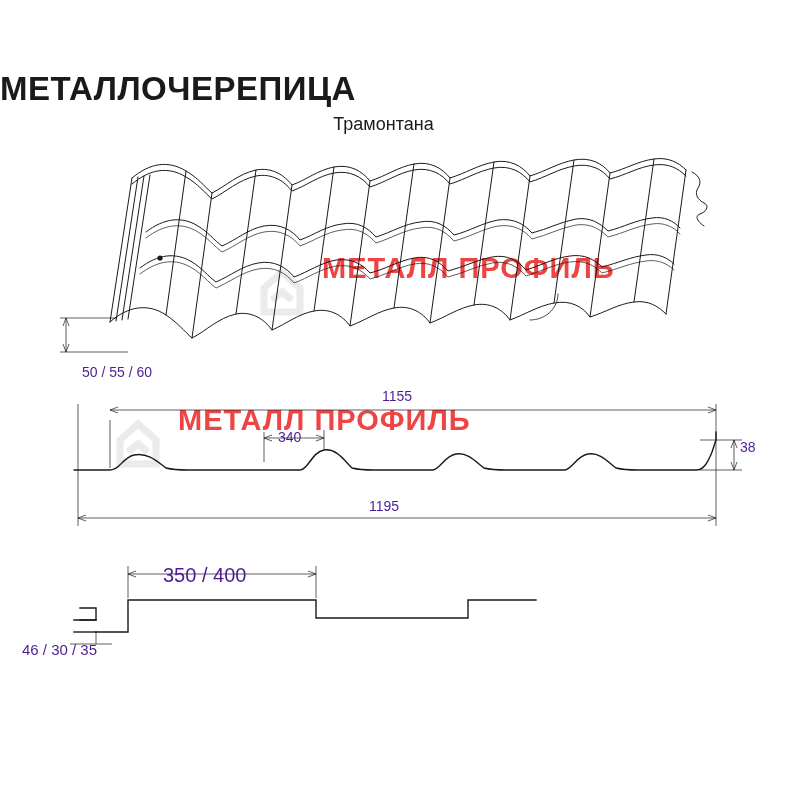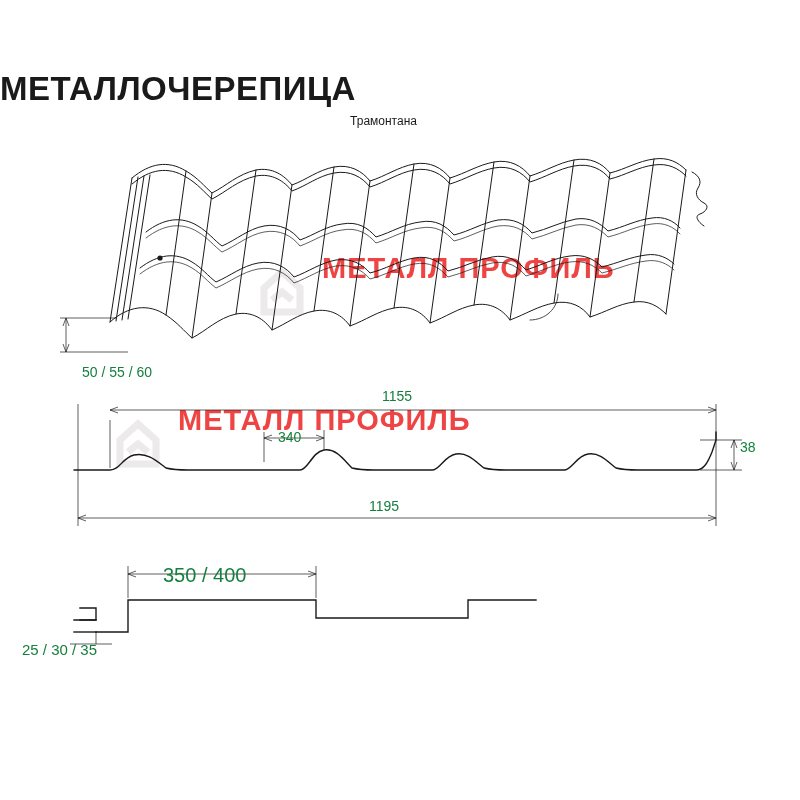--- a/index.html
+++ b/index.html
@@ -25,32 +25,32 @@
     font-weight: bold;
     letter-spacing: 0.5px;
     color: #1a1a1a;
   }
   .subtitle {
     position: absolute;
     left: 0;
     top: 114px;
     width: 767px;
     text-align: center;
-    font-size: 12px;
+    font-size: 18px;
     color: #1a1a1a;
   }
   svg.layer {
     position: absolute;
     left: 0;
     top: 0;
   }
   .dim-label {
     position: absolute;
     font-size: 14px;
-    color: #15803d;
+    color: #4c1d95;
     white-space: nowrap;
   }
   .wm {
     position: absolute;
     color: #ef4444;
     font-weight: bold;
     white-space: nowrap;
     user-select: none;
   }
   .wm-text1 {
@@ -260,15 +260,15 @@
       <path d="M128 574 L316 574"></path>
       <path d="M128 574 L136 571 M128 574 L136 577"></path>
       <path d="M316 574 L308 571 M316 574 L308 577"></path>
 
       <path d="M96 632 L96 644"></path>
       <path d="M70 644 L112 644"></path>
     </g>
   </svg>
 
   <div class="dim-label" style="left:163px; top:564px; font-size:20px;">350 / 400</div>
-  <div class="dim-label" style="left:22px; top:641px; font-size:15px;">25 / 30 / 35</div>
+  <div class="dim-label" style="left:22px; top:641px; font-size:15px;">46 / 30 / 35</div>
 
 </div>
 
 </body></html>

